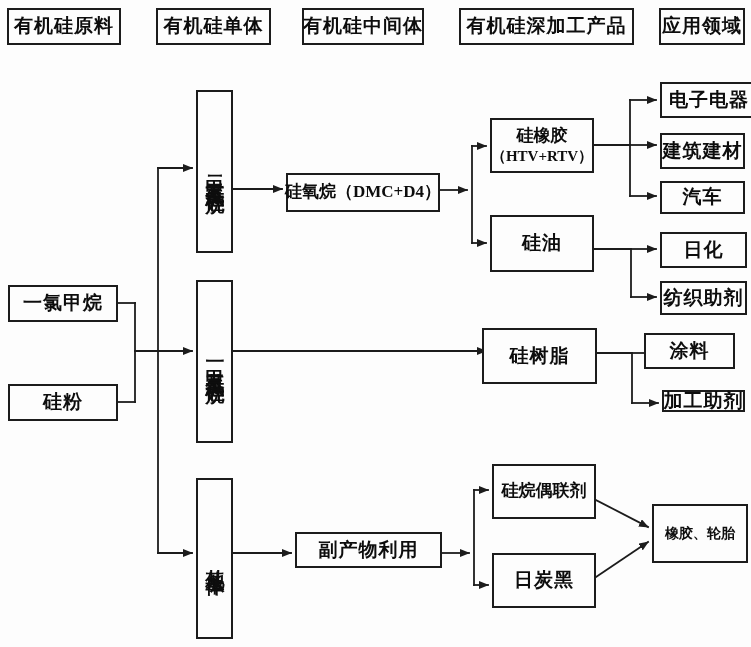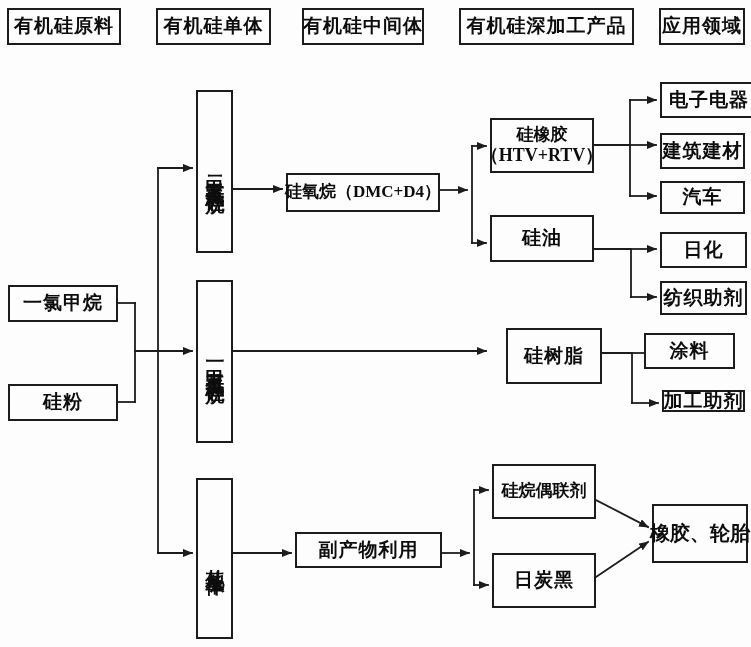--- a/index.html
+++ b/index.html
@@ -42,22 +42,22 @@
   }
   .vbox{
     writing-mode:vertical-rl;
     text-orientation:upright;
     letter-spacing:3px;
     font-size:19px;
   }
   .twoline{flex-direction:column;letter-spacing:0.5px;}
   .twoline span{display:block;}
   .small{font-size:17px;letter-spacing:0;}
-  .tiny{font-size:18px;letter-spacing:0;}
-  .final{font-size:20px;line-height:1.55;letter-spacing:0;}
+  .tiny{font-size:15px;letter-spacing:0;}
+  .final{font-size:14px;line-height:1.55;letter-spacing:0;}
 </style>
 </head>
 <body>
 
 <div class="canvas">
 
   <svg class="wires" viewBox="0 0 751 647" xmlns="http://www.w3.org/2000/svg">
     <defs>
       <marker id="arr" markerWidth="10" markerHeight="8" refX="9" refY="4" orient="auto" markerUnits="userSpaceOnUse">
         <path d="M0,0 L10,4 L0,8 Z" fill="currentColor"></path>
@@ -124,22 +124,22 @@
   <div class="box vbox" style="left:196px;top:280px;width:37px;height:163px">一甲基三氯硅烷</div>
   <div class="box vbox" style="left:196px;top:478px;width:37px;height:161px">其他单体</div>
 
   <div class="box small" style="left:286px;top:173px;width:154px;height:39px">硅氧烷（DMC+D4）</div>
   <div class="box" style="left:295px;top:532px;width:147px;height:36px">副产物利用</div>
 
   <div class="box twoline" style="left:490px;top:118px;width:104px;height:55px">
     <span class="small">硅橡胶</span>
     <span class="tiny">（HTV+RTV）</span>
   </div>
-  <div class="box" style="left:490px;top:215px;width:104px;height:47px">硅油</div>
-  <div class="box" style="left:506px;top:328px;width:96px;height:56px">硅树脂</div>
+  <div class="box" style="left:490px;top:215px;width:104px;height:57px">硅油</div>
+  <div class="box" style="left:482px;top:328px;width:115px;height:56px">硅树脂</div>
   <div class="box small" style="left:492px;top:464px;width:104px;height:55px">硅烷偶联剂</div>
   <div class="box" style="left:492px;top:553px;width:104px;height:55px">日炭黑</div>
 
   <div class="box" style="left:660px;top:82px;width:98px;height:36px">电子电器</div>
   <div class="box" style="left:660px;top:133px;width:85px;height:36px">建筑建材</div>
   <div class="box" style="left:660px;top:181px;width:85px;height:33px">汽车</div>
   <div class="box" style="left:660px;top:232px;width:87px;height:36px">日化</div>
   <div class="box" style="left:660px;top:281px;width:87px;height:34px">纺织助剂</div>
   <div class="box" style="left:644px;top:333px;width:91px;height:36px">涂料</div>
   <div class="box" style="left:662px;top:390px;width:83px;height:22px">加工助剂</div>

